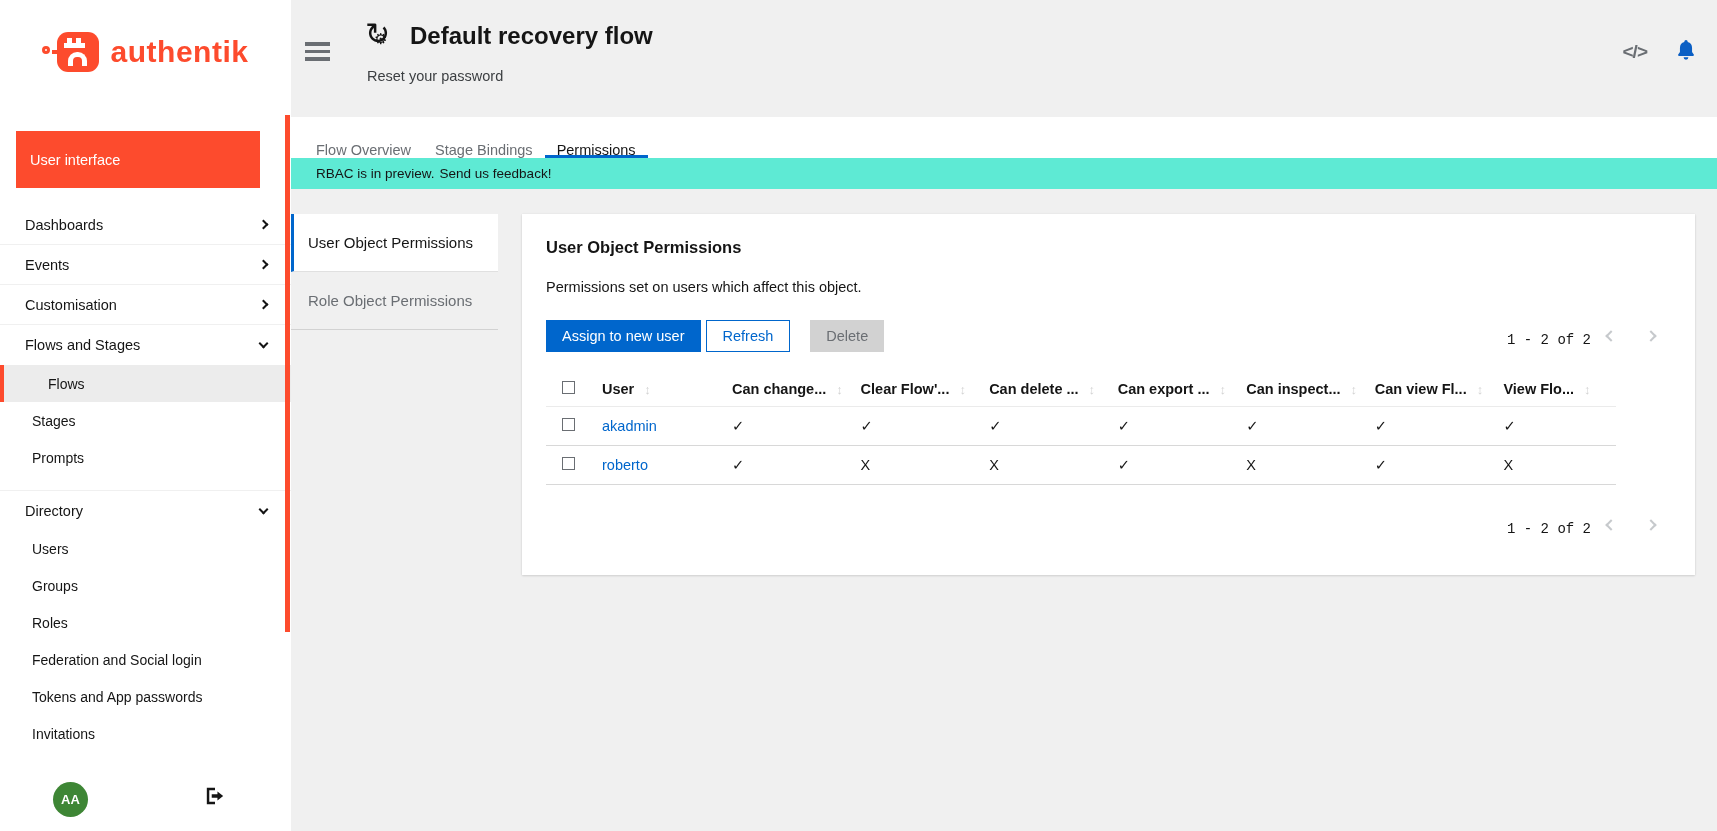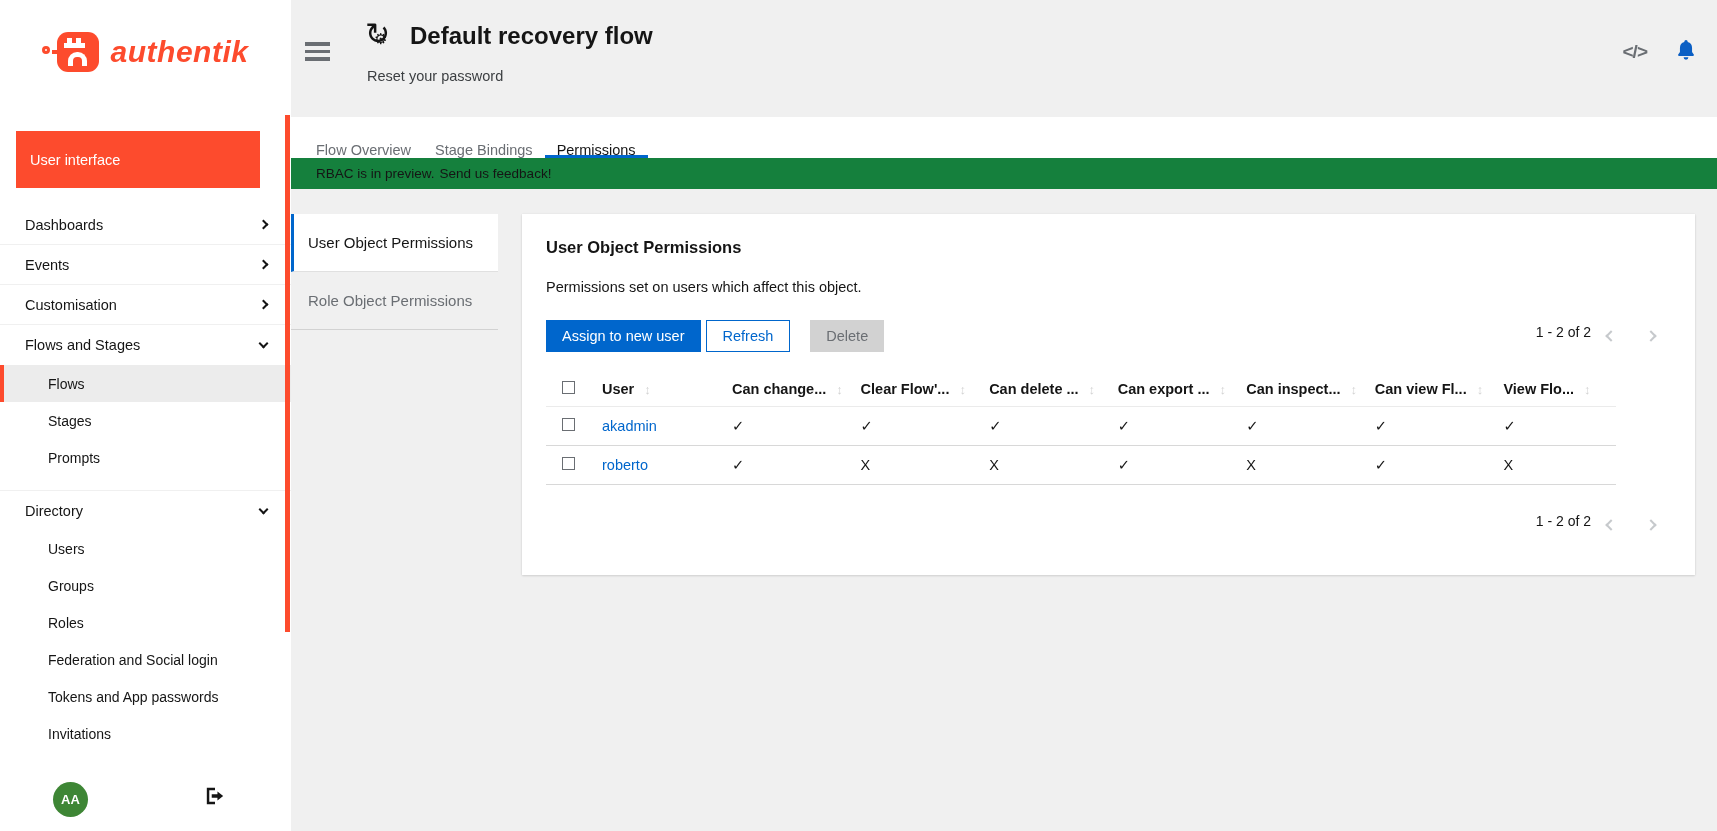--- a/index.html
+++ b/index.html
@@ -39,37 +39,37 @@
     border:5px solid #fff; border-bottom:none; border-radius:9px 9px 0 0;
   }
   .logo-badge .ring {
     position:absolute; left:-15px; top:14px; width:8px; height:8px;
     border:3px solid #fd4b2d; border-radius:50%; background:#fff;
   }
   .logo-badge .stem {
     position:absolute; left:-5px; top:18px; width:6px; height:4px; background:#fd4b2d;
   }
   .logo-text {
-    color:#fd4b2d; font-size:30px; font-weight:bold; letter-spacing:.5px;font-style:italic;
+    color:#fd4b2d; font-size:30px; font-weight:bold; letter-spacing:.5px;
   }
   .ui-btn {
     margin:57px 16px 0 16px; height:57px; background:#fd4b2d; color:#fff;
     display:flex; align-items:center; padding-left:14px; font-size:14.5px;
     cursor:pointer; border:none; width:244px; text-align:left;
   }
   .nav { margin-top:17px; }
   .nav-item {
     height:40px; display:flex; align-items:center; justify-content:space-between;
     padding:0 24px 0 25px; font-size:14.5px; color:#151515;
     border-bottom:1px solid #f0f0f0; cursor:pointer;
   }
   .nav-item.no-border { border-bottom:none; }
   .nav-item.section-top { border-top:1px solid #f0f0f0; margin-top:14px; border-bottom:none; }
   .sub-item {
-    height:37px; display:flex; align-items:center; padding-left:48px;
+    height:37px; display:flex; align-items:center; padding-left:32px;
     font-size:14px; color:#151515; cursor:pointer;
   }
   .sub-item.active {
     background:#ececec; border-left:4px solid #fd4b2d; padding-left:44px;
   }
   .chev {
     display:inline-block; width:7px; height:7px;
     border-right:2px solid #151515; border-bottom:2px solid #151515;
   }
   .chev.right { transform:rotate(-45deg); }
@@ -102,21 +102,21 @@
   .tab {
     padding:0 12px; display:flex; align-items:flex-end; font-size:14.5px;
     color:#6a6e73; position:relative; cursor:pointer; white-space:nowrap;
   }
   .tab.active { color:#151515; }
   .tab.active::after {
     content:""; position:absolute; left:0; right:0; bottom:0; height:3px; background:#0066cc;
   }
 
   .banner {
-    height:31px; background:#15803d; display:flex; align-items:center;
+    height:31px; background:#5eead4; display:flex; align-items:center;
     padding-left:25px; font-size:13.5px; color:#151515; gap:5px;
   }
   .banner a { color:#151515; cursor:pointer; }
 
   .content { display:flex; align-items:flex-start; padding-top:25px; height:642px; }
 
   .side-tabs { width:207px; flex:none; }
   .side-tab {
     height:58px; display:flex; align-items:center; padding-left:17px;
     font-size:15px; color:#6a6e73; border-bottom:1px solid #d2d2d2; cursor:pointer;
@@ -136,21 +136,21 @@
 
   .toolbar { margin-top:25px; display:flex; align-items:center; }
   .btn {
     height:32px; font-size:14.5px; padding:0 16px; border:none; cursor:pointer;
     font-family:"Liberation Sans", sans-serif;
   }
   .btn-primary { background:#0066cc; color:#fff; margin-right:5px; }
   .btn-secondary { background:#fff; color:#0066cc; border:1px solid #0066cc; margin-right:20px; }
   .btn-disabled { background:#d2d2d2; color:#6a6e73; cursor:default; }
 
-  .pagination { margin-left:auto; display:flex; align-items:flex-start; font-size:14px; color:#151515; }
+  .pagination { margin-left:auto; display:flex; align-items:flex-end; font-size:14px; color:#151515;font-family:Liberation Mono, monospace; }
   .pagination .nav-btn {
     background:none; border:none; width:40px; height:24px; cursor:pointer;
     display:flex; align-items:center; justify-content:center;
   }
   .pagination .chev { border-color:#c6c9cc; width:8px; height:8px; }
   .pagination .chev.left { transform:rotate(135deg); }
   .pagination .chev.rightp { transform:rotate(-45deg); }
 
   table { border-collapse:collapse; table-layout:fixed; font-size:14.5px; margin-top:22px; width:calc(100% - 55px); }
   col.c-check { width:40px; }

